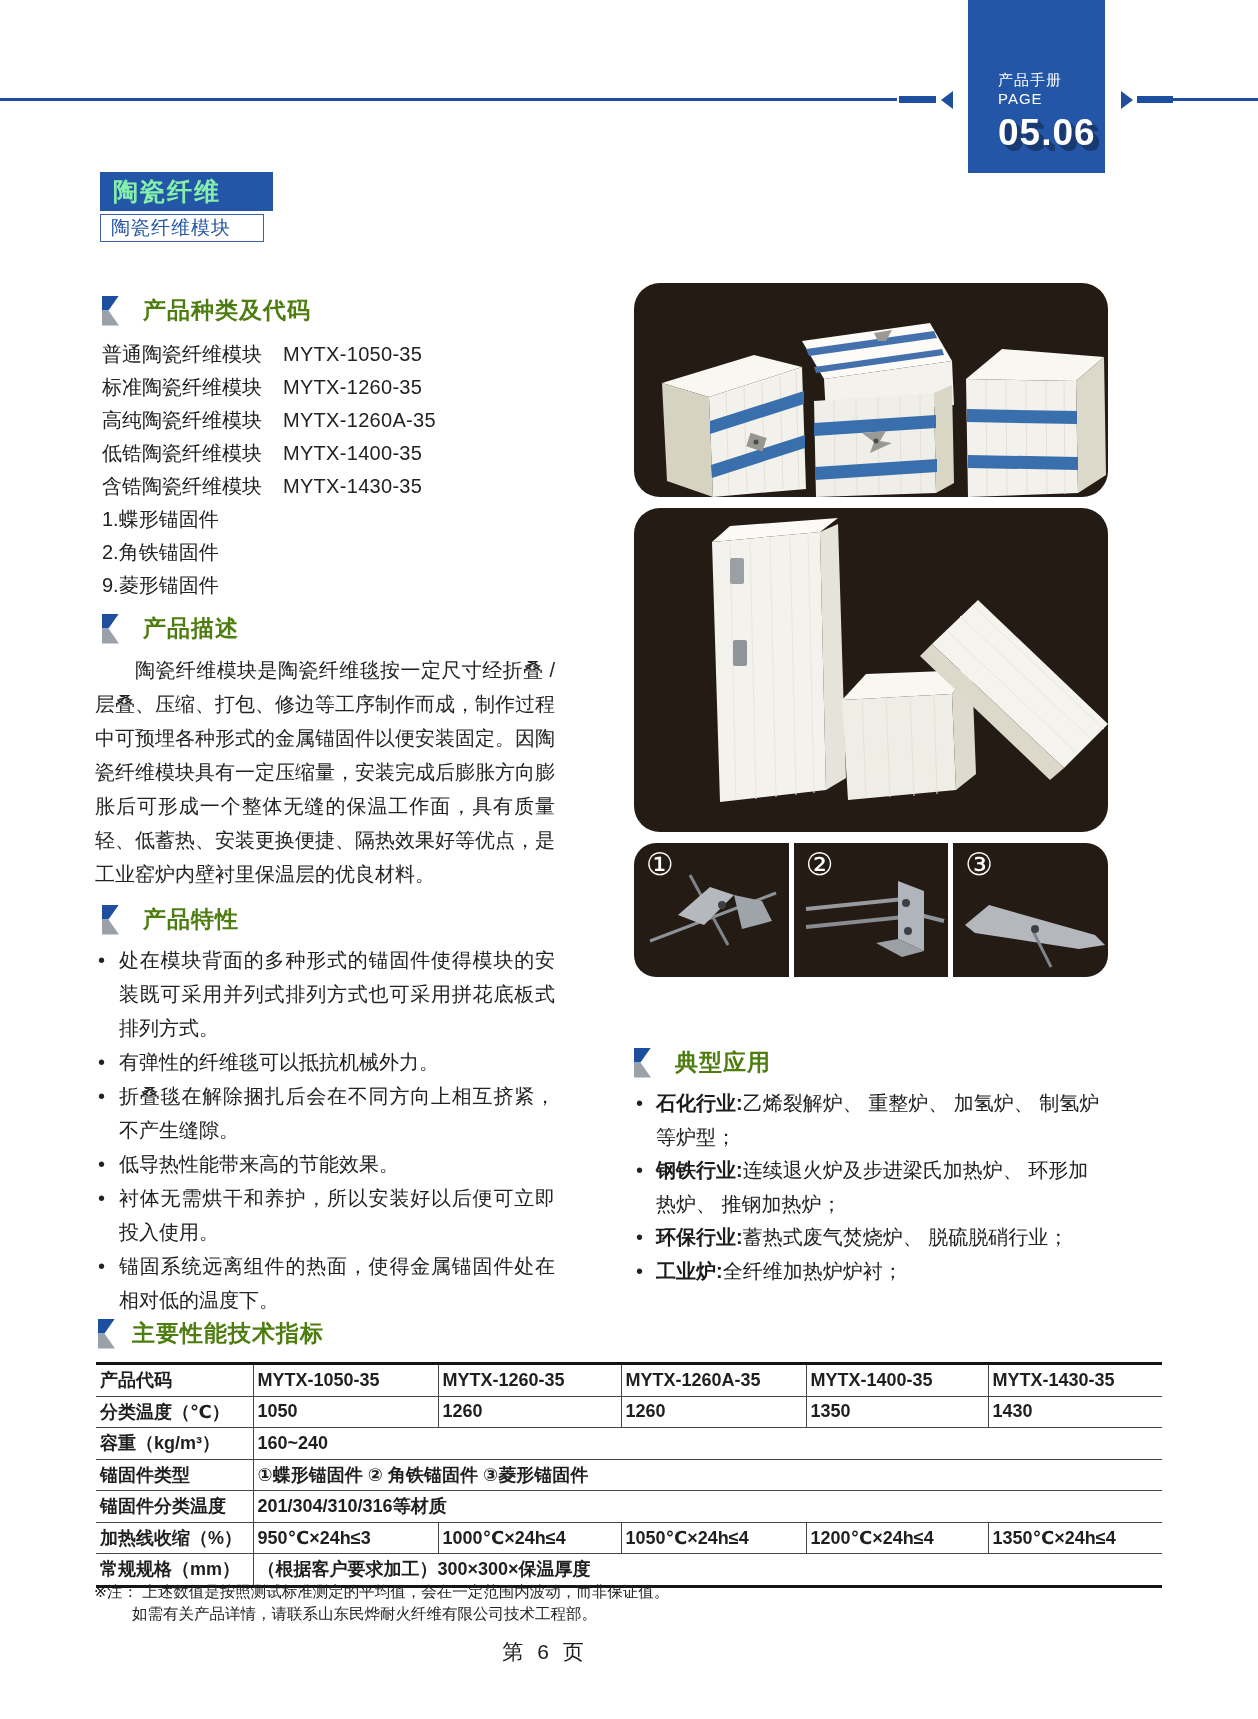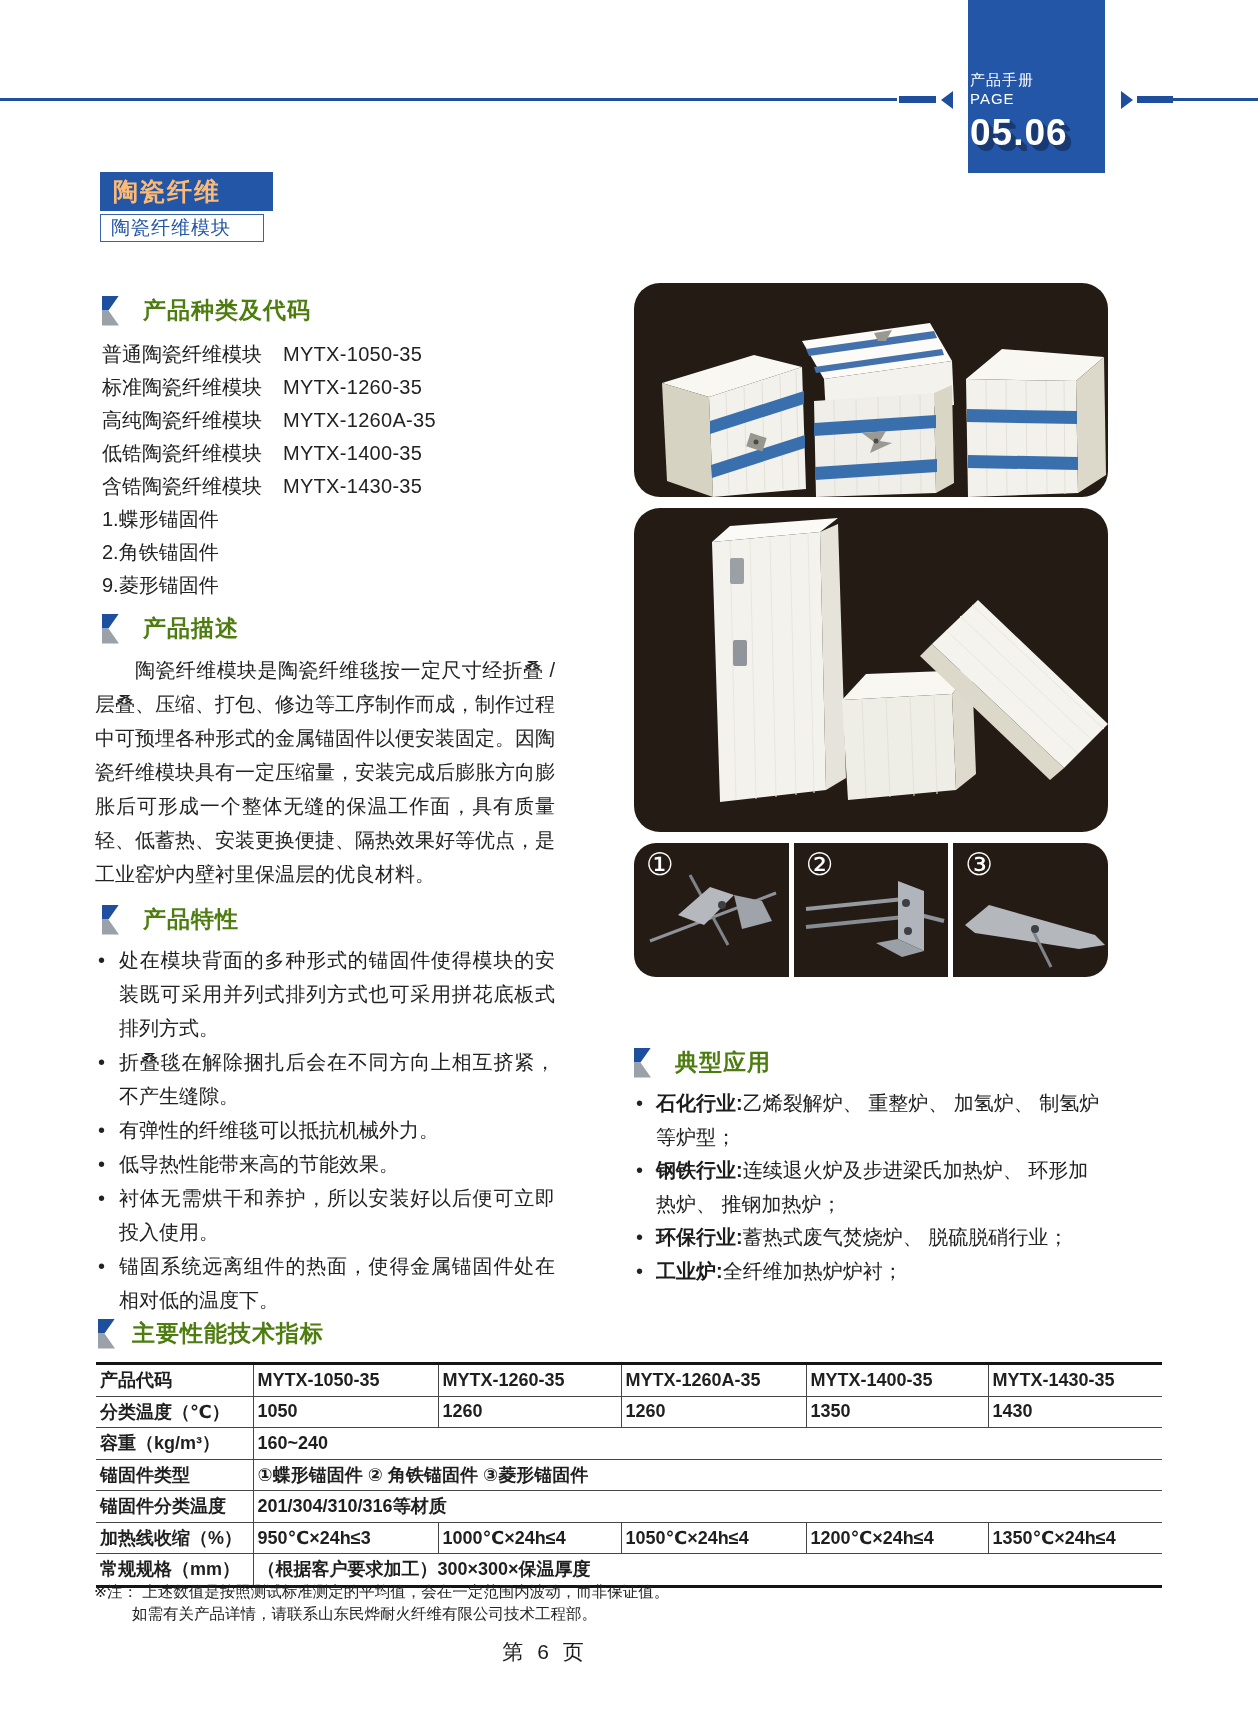--- a/index.html
+++ b/index.html
@@ -13,32 +13,32 @@
   .rule-thin-left{position:absolute;left:0;top:98px;width:897px;height:3px;background:#1e4f9f;}
   .rule-thick-left{position:absolute;left:899px;top:96px;width:37px;height:7px;background:#1e4f9f;}
   .tri-left{position:absolute;left:941px;top:91px;width:0;height:0;
     border-top:9px solid transparent;border-bottom:9px solid transparent;border-right:12px solid #1e4f9f;}
   .tri-right{position:absolute;left:1121px;top:91px;width:0;height:0;
     border-top:9px solid transparent;border-bottom:9px solid transparent;border-left:12px solid #1e4f9f;}
   .rule-thick-right{position:absolute;left:1137px;top:96px;width:36px;height:7px;background:#1e4f9f;}
   .rule-thin-right{position:absolute;left:1173px;top:98px;width:85px;height:3px;background:#1e4f9f;}
   .header-box{
     position:absolute;left:968px;top:0;width:137px;height:173px;
-    background:#2456a7;color:#fff;box-sizing:border-box;padding:70px 0 0 2px;
+    background:#2456a7;color:#fff;box-sizing:border-box;padding:70px 0 0 30px;
   }
   .header-box .manual{font-size:15px;line-height:19px;letter-spacing:1px;}
   .header-box .pagelabel{font-size:15px;line-height:19px;letter-spacing:1px;}
   .header-box .pagenum{
     font-size:37px;font-weight:bold;margin-top:4px;letter-spacing:1px;
     text-shadow:2px 2px 0 #193a72,3px 3px 0 #193a72,4px 4px 0 #193a72,5px 5px 0 #193a72,6px 6px 0 #193a72;
   }
   
   .badge-cat{
     position:absolute;left:100px;top:172px;width:173px;height:39px;background:#2456a7;
-    color:#fdba74;font-size:25px;font-weight:bold;display:flex;align-items:center;
+    color:#86efac;font-size:25px;font-weight:bold;display:flex;align-items:center;
     box-sizing:border-box;padding-left:13px;letter-spacing:2px;
   }
   .badge-prod{
     position:absolute;left:100px;top:214px;width:164px;height:28px;background:#fff;
     border:1px solid #3a62a8;color:#2456a7;font-size:19px;display:flex;align-items:center;
     box-sizing:border-box;padding-left:10px;letter-spacing:1px;
   }
   
   .sec-head{display:flex;align-items:center;gap:24px;}
   .ribbon{position:relative;width:17px;height:30px;flex:0 0 17px;}
@@ -163,22 +163,22 @@
 
     <div class="sec-head feat-head">
       <span class="ribbon">
           <span class="rb-top"></span>
           <span class="rb-bot"></span>
         </span>
       <span class="sec-title">产品特性</span>
     </div>
     <div class="feat-list">
       <div class="feat-item">处在模块背面的多种形式的锚固件使得模块的安装既可采用并列式排列方式也可采用拼花底板式排列方式。</div>
+      <div class="feat-item">有弹性的纤维毯可以抵抗机械外力。</div>
       <div class="feat-item">折叠毯在解除捆扎后会在不同方向上相互挤紧，不产生缝隙。</div>
-      <div class="feat-item">有弹性的纤维毯可以抵抗机械外力。</div>
       <div class="feat-item">低导热性能带来高的节能效果。</div>
       <div class="feat-item">衬体无需烘干和养护，所以安装好以后便可立即投入使用。</div>
       <div class="feat-item">锚固系统远离组件的热面，使得金属锚固件处在相对低的温度下。</div>
     </div>
   </div>
 
   <div class="right-col">
 
     <div class="photo photo-1">
       <svg width="474" height="214" viewBox="0 0 474 214">

